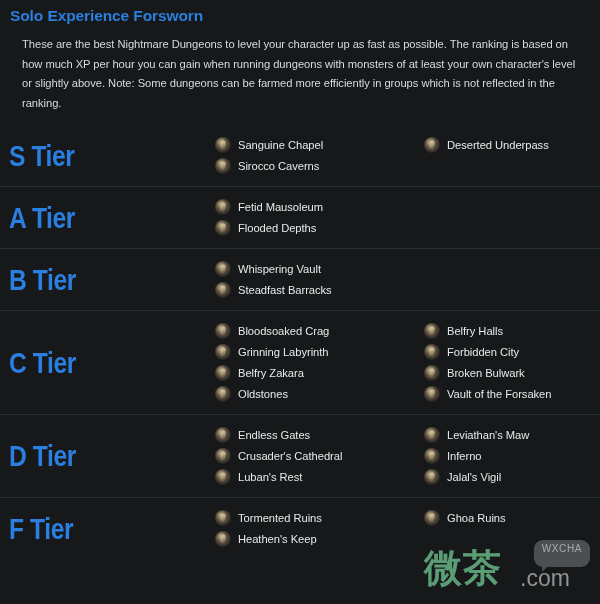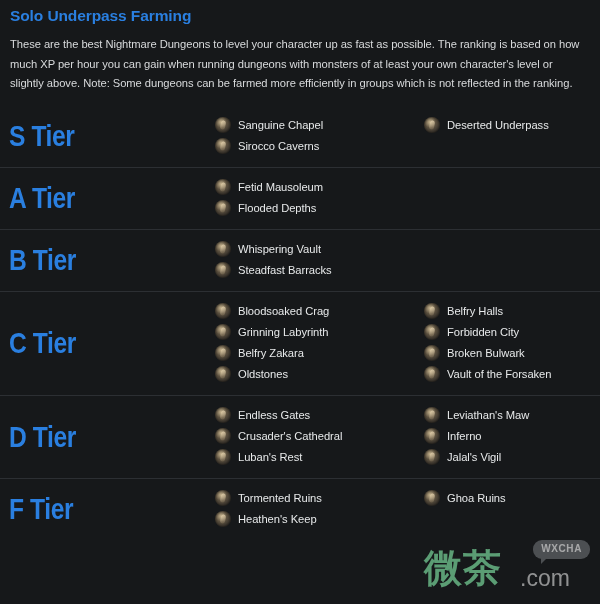--- a/index.html
+++ b/index.html
@@ -29,20 +29,21 @@
     padding: 6px 0 0 10px;
     line-height: 20px;
   }
 
   .intro {
     color: #d8dadc;
     font-size: 11.2px;
     line-height: 19.5px;
     padding: 9px 14px 0 10px;
     letter-spacing: -0.05px;
+    margin-left: 12px;
   }
 
   
   .tier-list {
     margin-top: 12px;
   }
 
   .tier-row {
     position: relative;
     display: flex;
@@ -146,42 +147,42 @@
     font-family: Liberation Sans, sans-serif;
     line-height: 28px;
   }
   .wm-bubble {
     position: absolute;
     right: 2px;
     top: 2px;
     background: #6e7175;
     color: #ffffff;
     font-size: 10px;
-    font-weight: bold;
+    font-weight: normal;
     letter-spacing: 0.6px;
-    padding: 3px 8px 5px 8px;
+    padding: 3px 8px 13px 8px;
     border-radius: 9px;
     font-family: "Liberation Sans", sans-serif;
     margin-left: 28px;
   }
   .wm-bubble::after {
     content: "";
     position: absolute;
     left: 8px;
     bottom: -5px;
     border-left: 6px solid #6e7175;
     border-bottom: 6px solid transparent;
   }
 </style>
 </head>
 <body>
 
 <div id="page">
 
-  <h1 class="page-title">Solo Underpass Farming</h1>
+  <h1 class="page-title">Solo Experience Forsworn</h1>
 
   <p class="intro">These are the best Nightmare Dungeons to level your character up as fast as possible. The ranking is based on how much XP per hour you can gain when running dungeons with monsters of at least your own character's level or slightly above. Note: Some dungeons can be farmed more efficiently in groups which is not reflected in the ranking.</p>
 
   <div class="tier-list">
       <div class="tier-row">
         <div class="tier-label">S Tier</div>
         <div class="tier-cols">
           <div class="tier-col">
             <div class="dungeon-item">
               <span class="dungeon-icon"></span>

